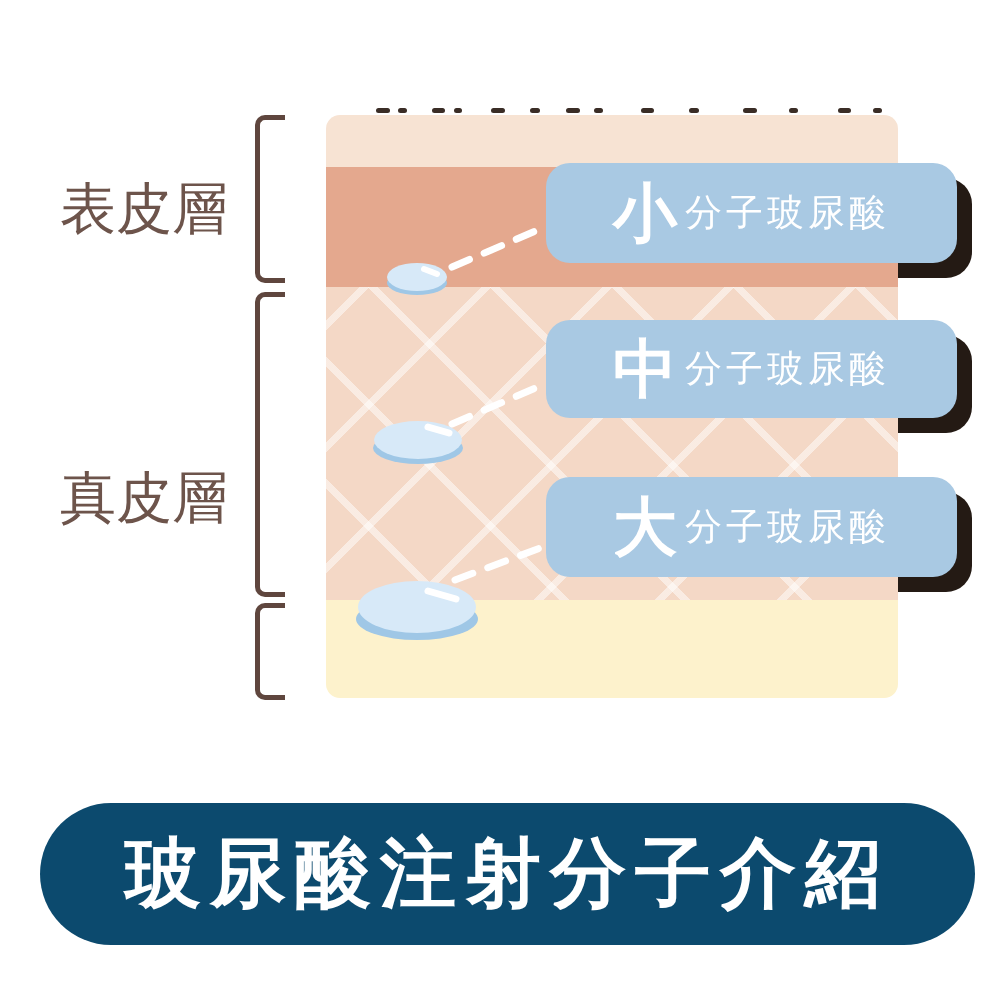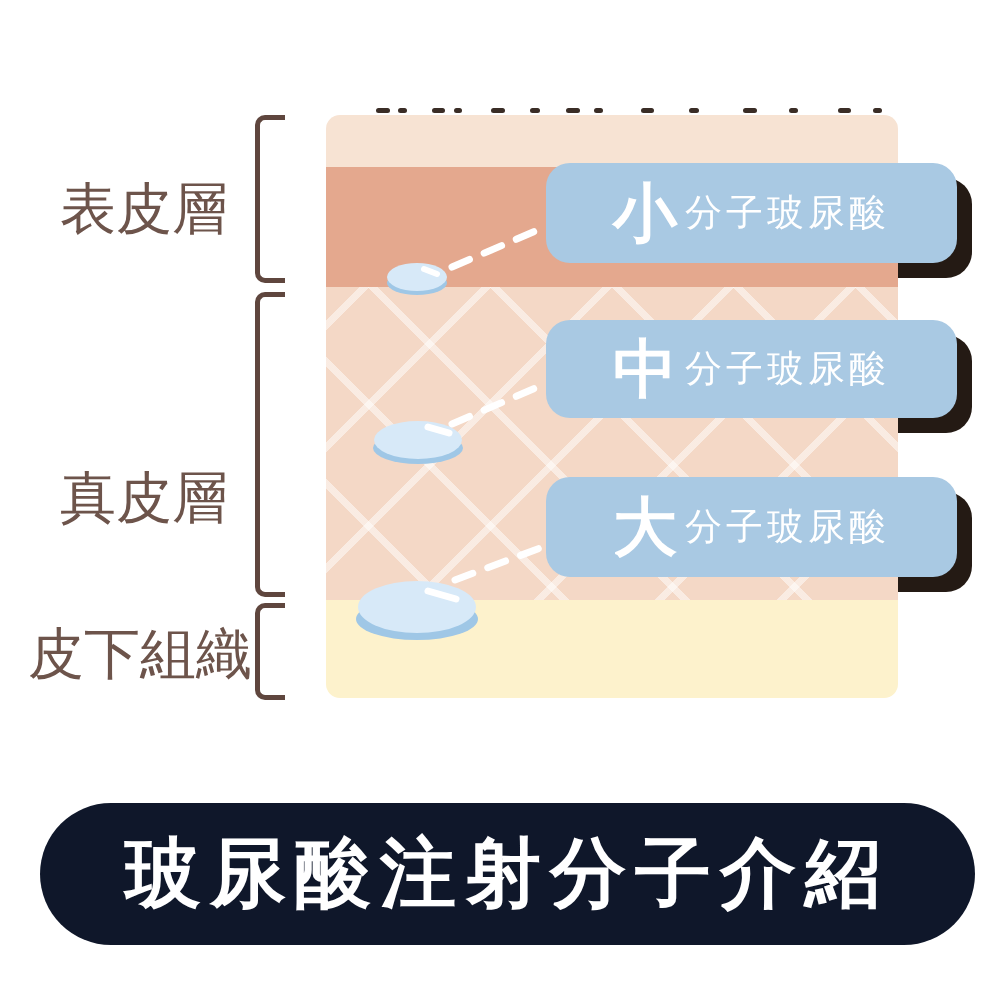--- a/index.html
+++ b/index.html
@@ -62,21 +62,21 @@
     position:absolute;left:255px;width:30px;z-index:2;
     border-left:5px solid #5f463e;border-top:5px solid #5f463e;border-bottom:5px solid #5f463e;
     border-radius:10px 0 0 10px;box-sizing:border-box;
   }
   .bracket.b1{top:115px;height:168px;}
   .bracket.b2{top:292px;height:305px;}
   .bracket.b3{top:603px;height:97px;}
   
   .banner{
     position:absolute;left:40px;top:803px;width:935px;height:142px;
-    background:#0f172a;border-radius:71px;z-index:2;
+    background:#0c4a6e;border-radius:71px;z-index:2;
     display:flex;align-items:center;justify-content:center;
   }
   .banner .txt{
     color:#ffffff;font-size:76px;font-weight:700;letter-spacing:9px;white-space:nowrap;
   }
 </style>
 </head>
 <body>
 
 <div class="stage">
@@ -142,21 +142,20 @@
     <span class="big">中</span>
     <span class="rest">分子玻尿酸</span>
   </div>
   <div class="mol-label m3">
     <span class="big">大</span>
     <span class="rest">分子玻尿酸</span>
   </div>
 
   <div class="side-label t1">表皮層</div>
   <div class="side-label t2">真皮層</div>
-  <div class="side-label t3">皮下組織</div>
 
   <div class="bracket b1"></div>
   <div class="bracket b2"></div>
   <div class="bracket b3"></div>
 
   <div class="banner">
     <div class="txt">玻尿酸注射分子介紹</div>
   </div>
 
 </div>

